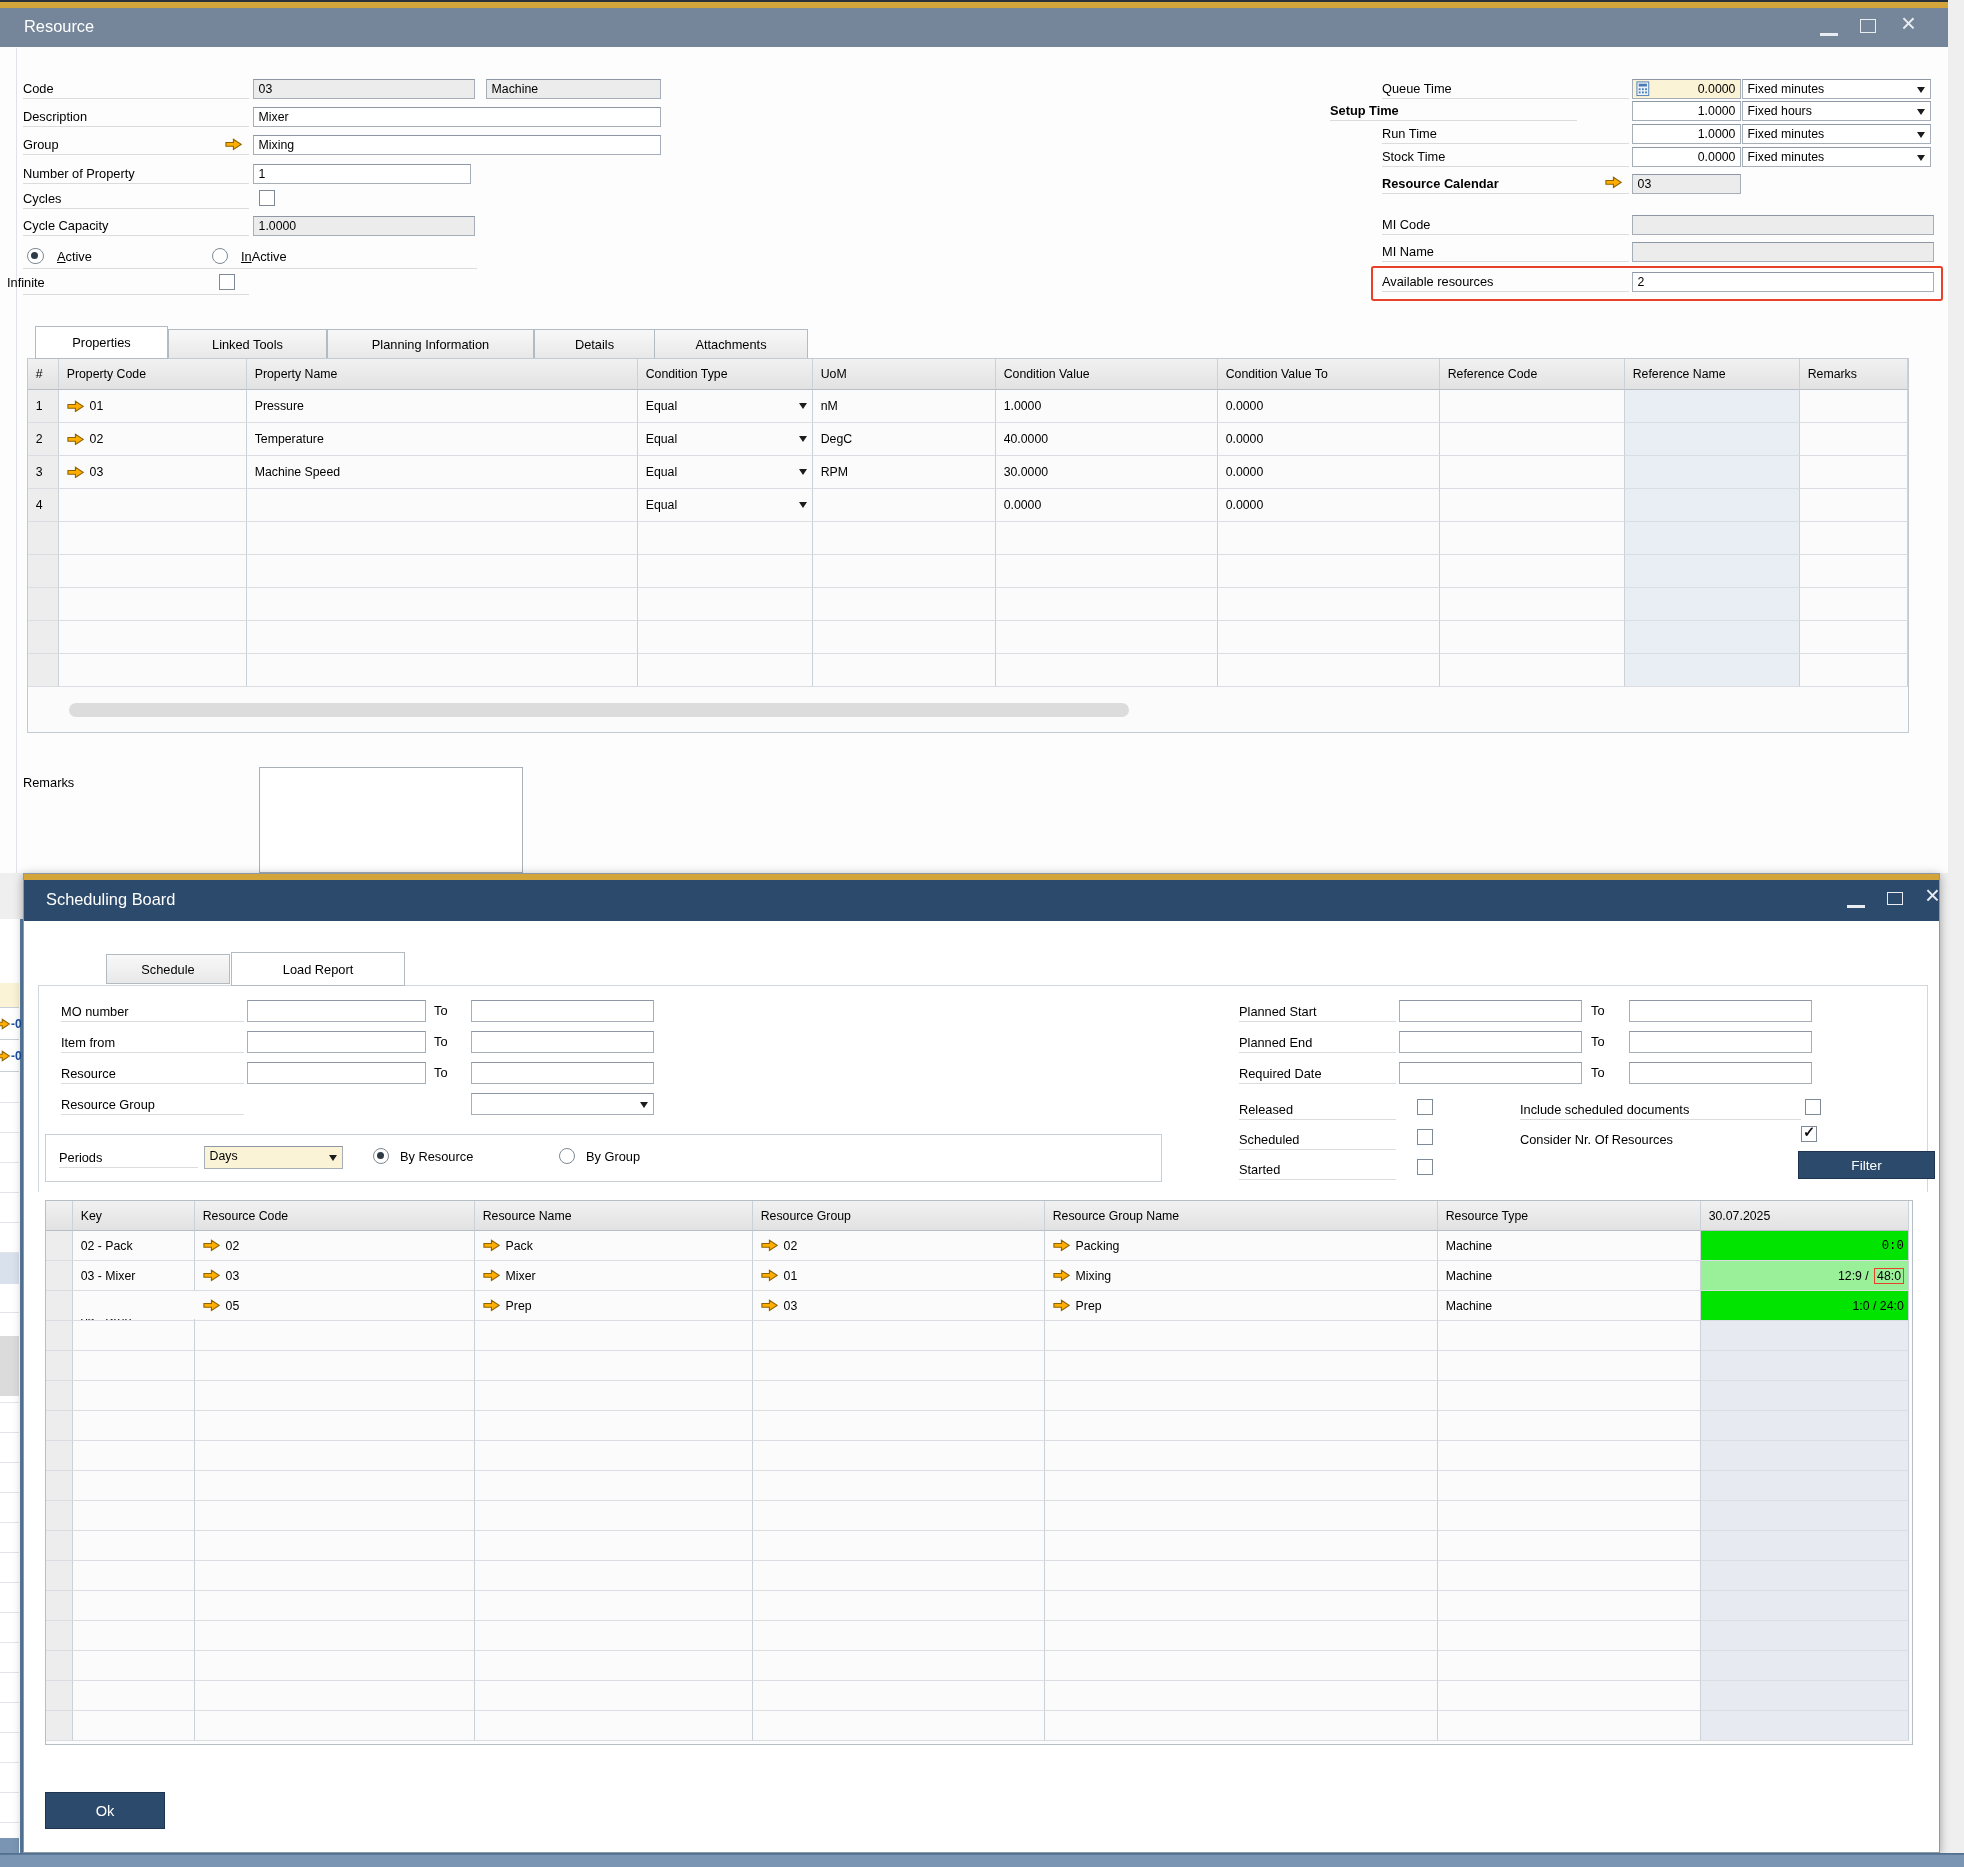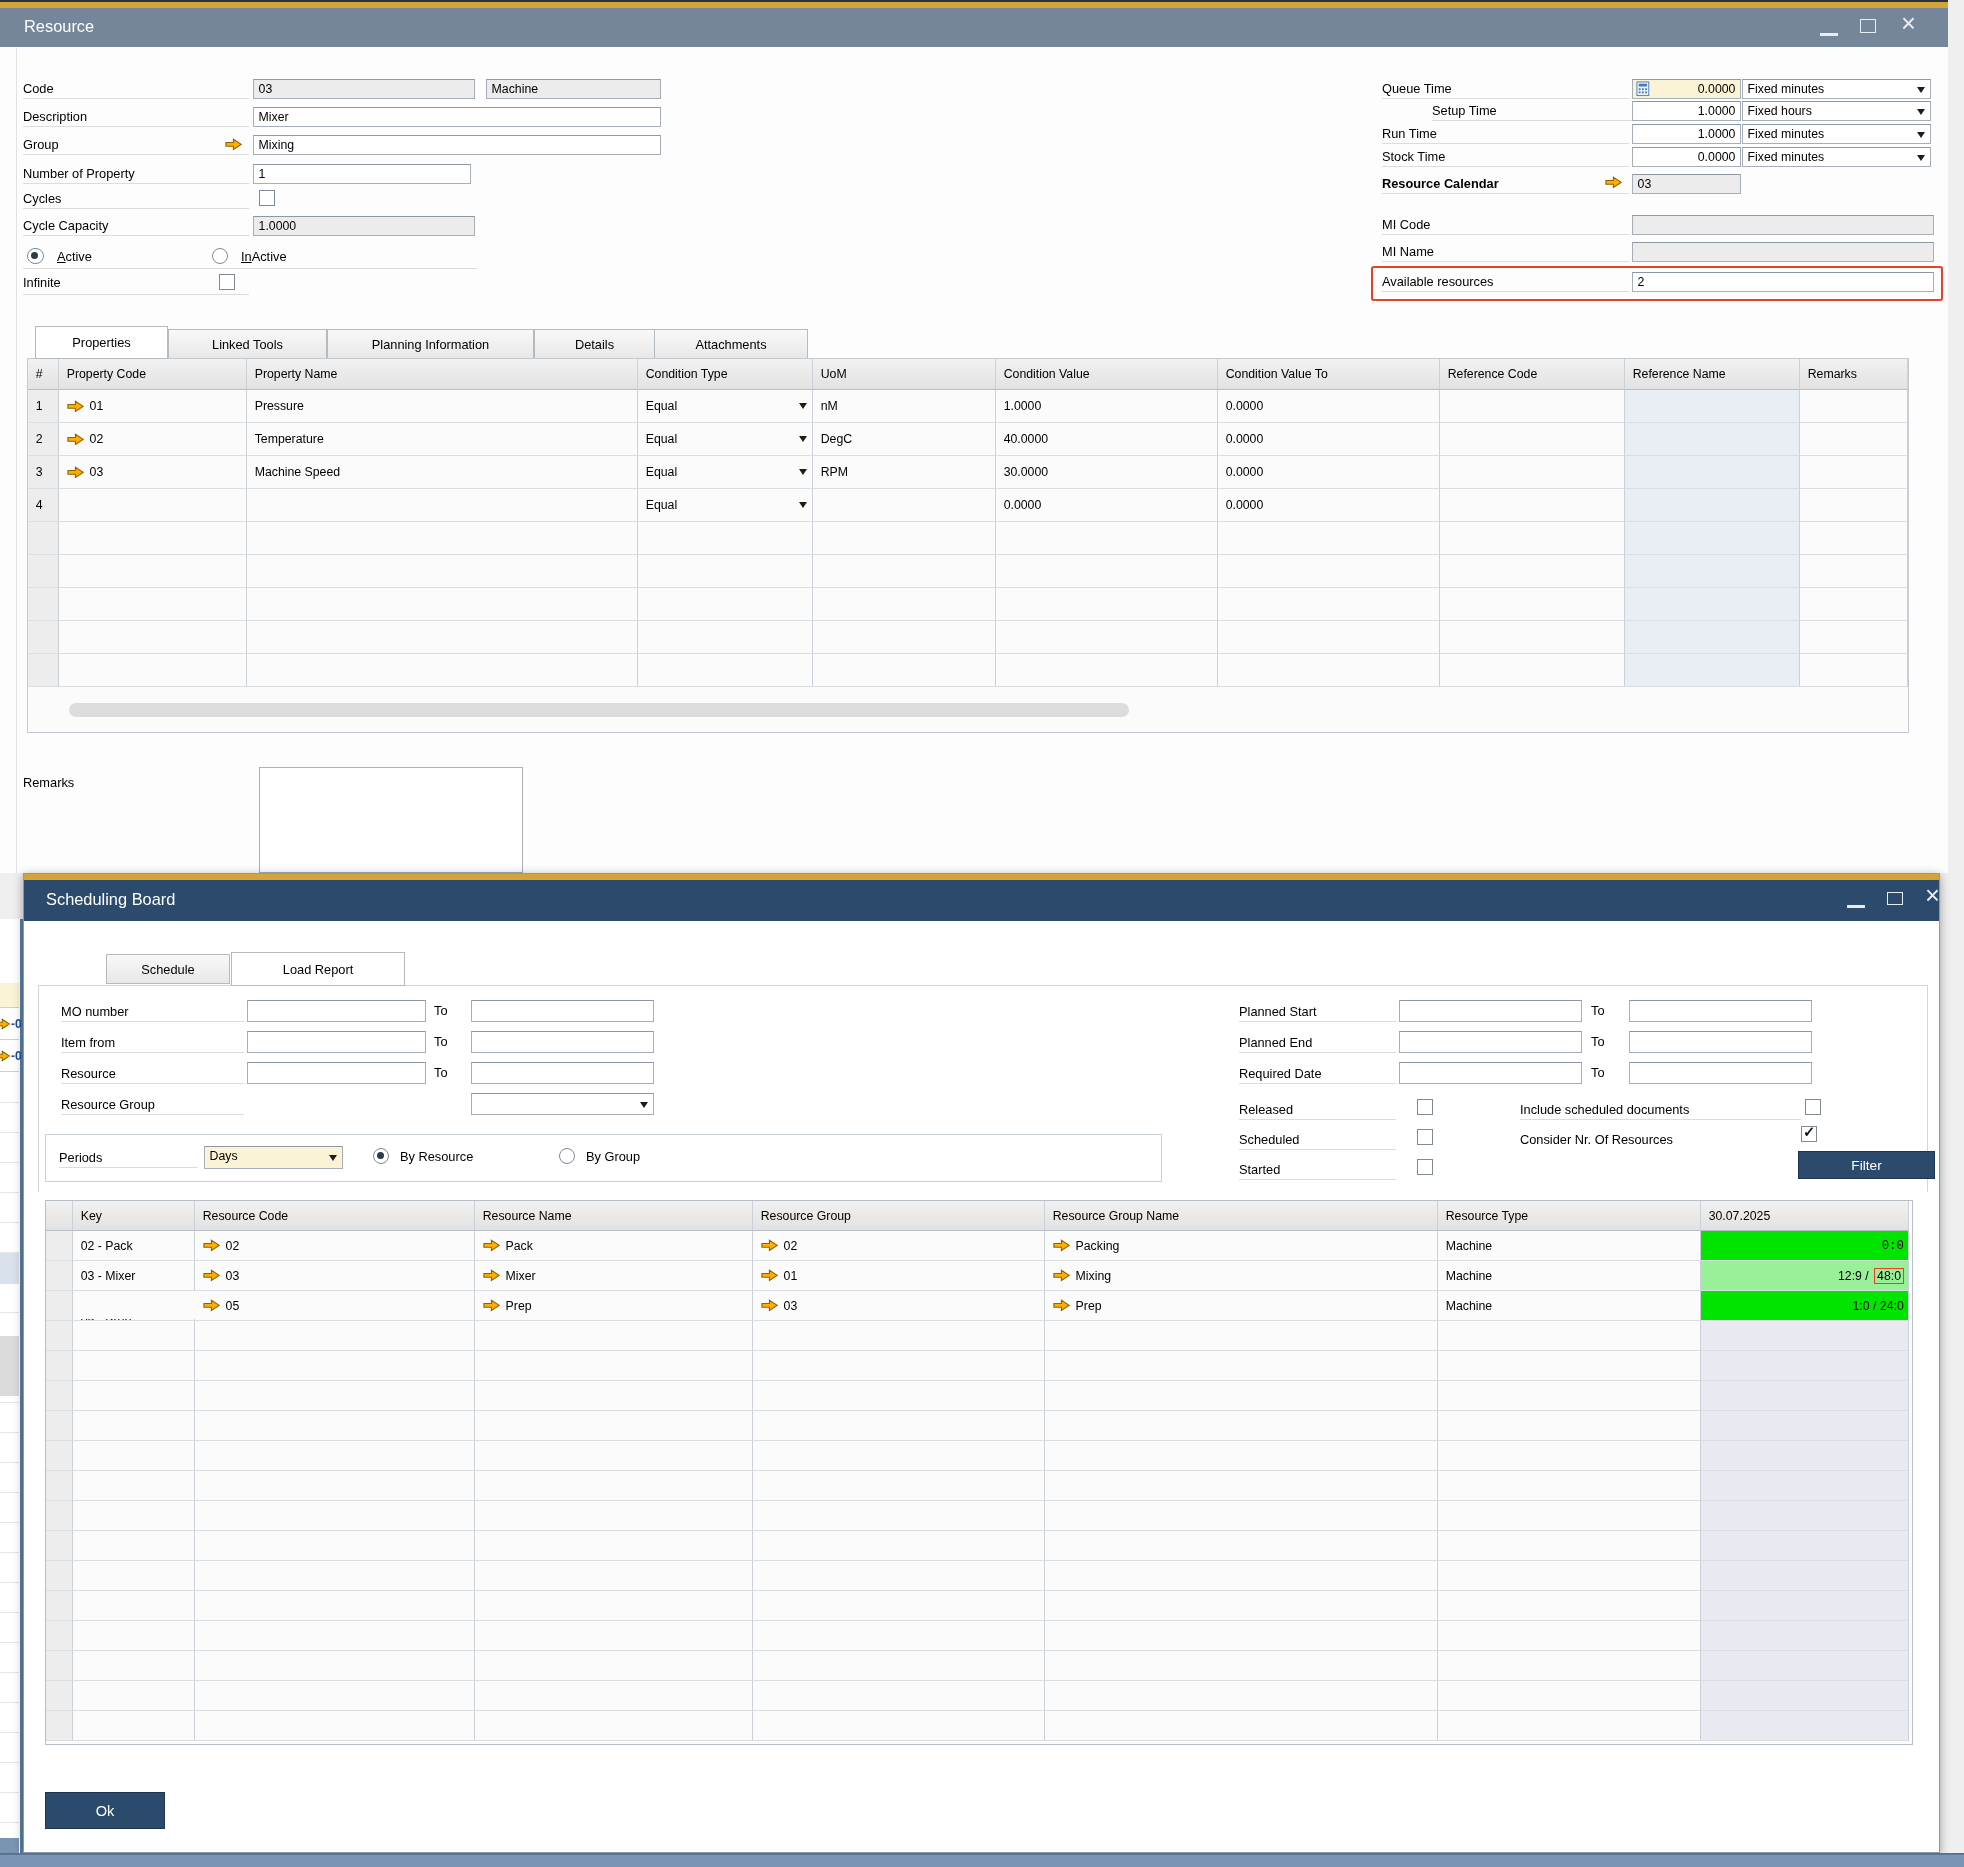--- a/index.html
+++ b/index.html
@@ -115,41 +115,41 @@
 
     <span class="lbl" style="left:23px;top:216px;width:226px;">Cycle Capacity</span>
     <div class="fld gray" style="left:253px;top:216px;width:222px;">1.0000</div>
 
     <span class="radio checked" style="left:27.4px;top:248px;"></span>
     <span class="rlabel" style="left:57px;top:248px;"><u>A</u><span>ctive</span></span>
     <span class="radio" style="left:212px;top:248px;"></span>
     <span class="rlabel" style="left:241px;top:248px;"><u>In</u><span>Active</span></span>
     <div class="uline" style="left:23px;top:268px;width:454px;"></div>
 
-    <span class="lbl" style="left:23px;top:273px;width:196px;border-bottom:none;">Infinite</span>
+    <span class="lbl" style="left:7px;top:273px;width:196px;border-bottom:none;">Infinite</span>
     <span class="cb" style="left:219px;top:274px;"></span>
     <div class="uline" style="left:23px;top:294px;width:226px;"></div>
 
     <span class="lbl" style="left:1382px;top:79px;width:247px;">Queue Time</span>
     <div class="fld cream num" style="left:1632px;top:79px;width:109px;padding-left:18.3px;">0.0000</div>
     <svg class="abs" style="left:1636px;top:81px;" width="13.7" height="15.5" viewBox="0 0 15 17">
         <rect x="1" y="1" width="13" height="15" fill="#EAF2FB" stroke="#4A7AB5"></rect>
         <rect x="3" y="3" width="9" height="3" fill="#4A7AB5"></rect>
         <g fill="#4A7AB5">
           <rect x="3" y="8" width="2" height="2"></rect>
           <rect x="6.5" y="8" width="2" height="2"></rect>
           <rect x="10" y="8" width="2" height="2"></rect>
           <rect x="3" y="11.5" width="2" height="2"></rect>
           <rect x="6.5" y="11.5" width="2" height="2"></rect>
           <rect x="10" y="11.5" width="2" height="2"></rect>
         </g>
       </svg>
     <div class="fld" style="left:1742px;top:79px;width:189px;"><span>Fixed minutes</span><span class="caret"></span></div>
 
-    <span class="lbl" style="left:1432px;top:101px;width:247px;">Setup Time</span>
+    <span class="lbl" style="left:1330px;top:101px;width:247px;font-weight:bold;">Setup Time</span>
     <div class="fld num" style="left:1632px;top:101px;width:109px;">1.0000</div>
     <div class="fld" style="left:1742px;top:101px;width:189px;"><span>Fixed hours</span><span class="caret"></span></div>
 
     <span class="lbl" style="left:1382px;top:124px;width:247px;">Run Time</span>
     <div class="fld num" style="left:1632px;top:124px;width:109px;">1.0000</div>
     <div class="fld" style="left:1742px;top:124px;width:189px;"><span>Fixed minutes</span><span class="caret"></span></div>
 
     <span class="lbl" style="left:1382px;top:147px;width:247px;">Stock Time</span>
     <div class="fld num" style="left:1632px;top:147px;width:109px;">0.0000</div>
     <div class="fld" style="left:1742px;top:147px;width:189px;"><span>Fixed minutes</span><span class="caret"></span></div>

